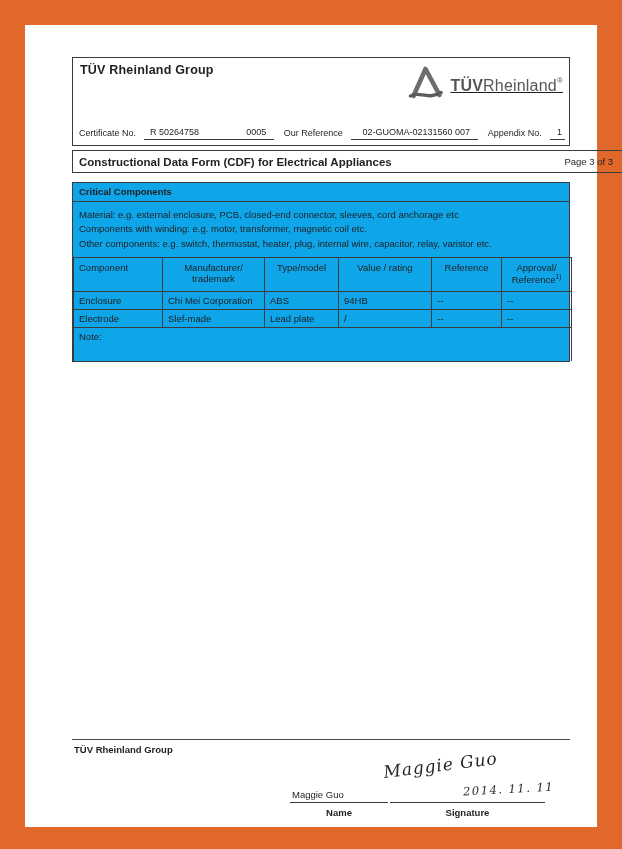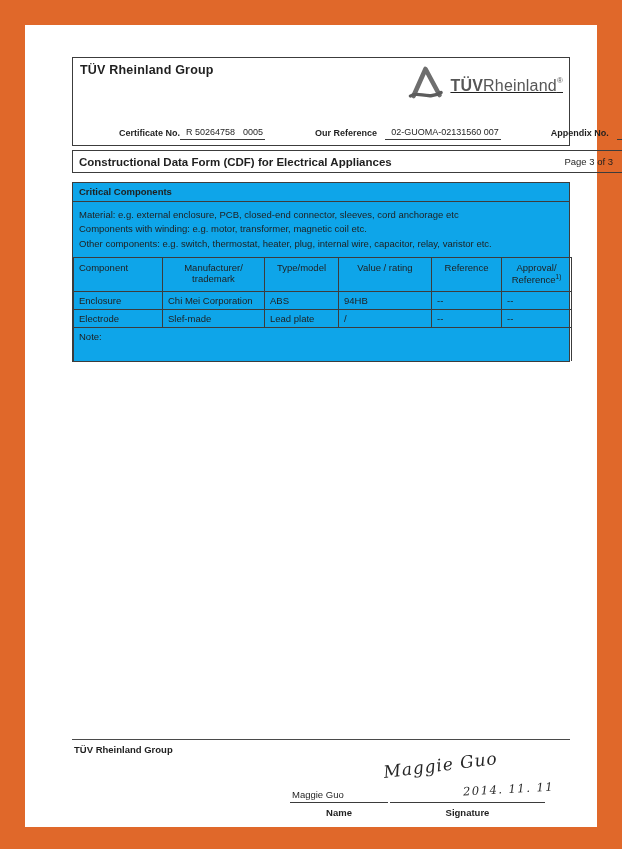--- a/index.html
+++ b/index.html
@@ -30,25 +30,25 @@
     position:absolute; right:6px; top:7px;
     display:flex; align-items:center; gap:7px;text-decoration:underline;
   }
   .logo-text { font-size:16px; color:#565656; letter-spacing:.2px; white-space:nowrap; }
   .logo-text b { font-weight:bold; }
   .logo-text sup { font-size:8px; vertical-align:8px; }
   .cert-row {
     position:absolute; left:6px; right:4px; bottom:5px;
     display:flex; align-items:flex-end; font-size:9px; white-space:nowrap;
   }
-  .cr-label { font-weight:bold; padding-bottom:2px;margin-left:40px; }
+  .cr-label { font-weight:normal; padding-bottom:2px; }
   .cr-value {
     border-bottom:1px solid #3b3b3b; padding:0 2px 2px 6px;
   }
-  .w-cert { width:100px; margin-left:0; }
+  .w-cert { width:100px; margin-left:8px; }
   .w-suffix { width:42px; text-align:center; margin-right:10px; }
   .w-ref { width:140px; margin-left:8px; margin-right:10px; text-align:center; }
   .w-app { width:16px; text-align:center; margin-left:8px; }
 
   
   .title-bar {
     position:absolute; left:47px; top:125px; width:588px; height:23px;
     border:1px solid #3c3c3c;
     display:flex; align-items:center; justify-content:space-between;
     padding:0 6px;

